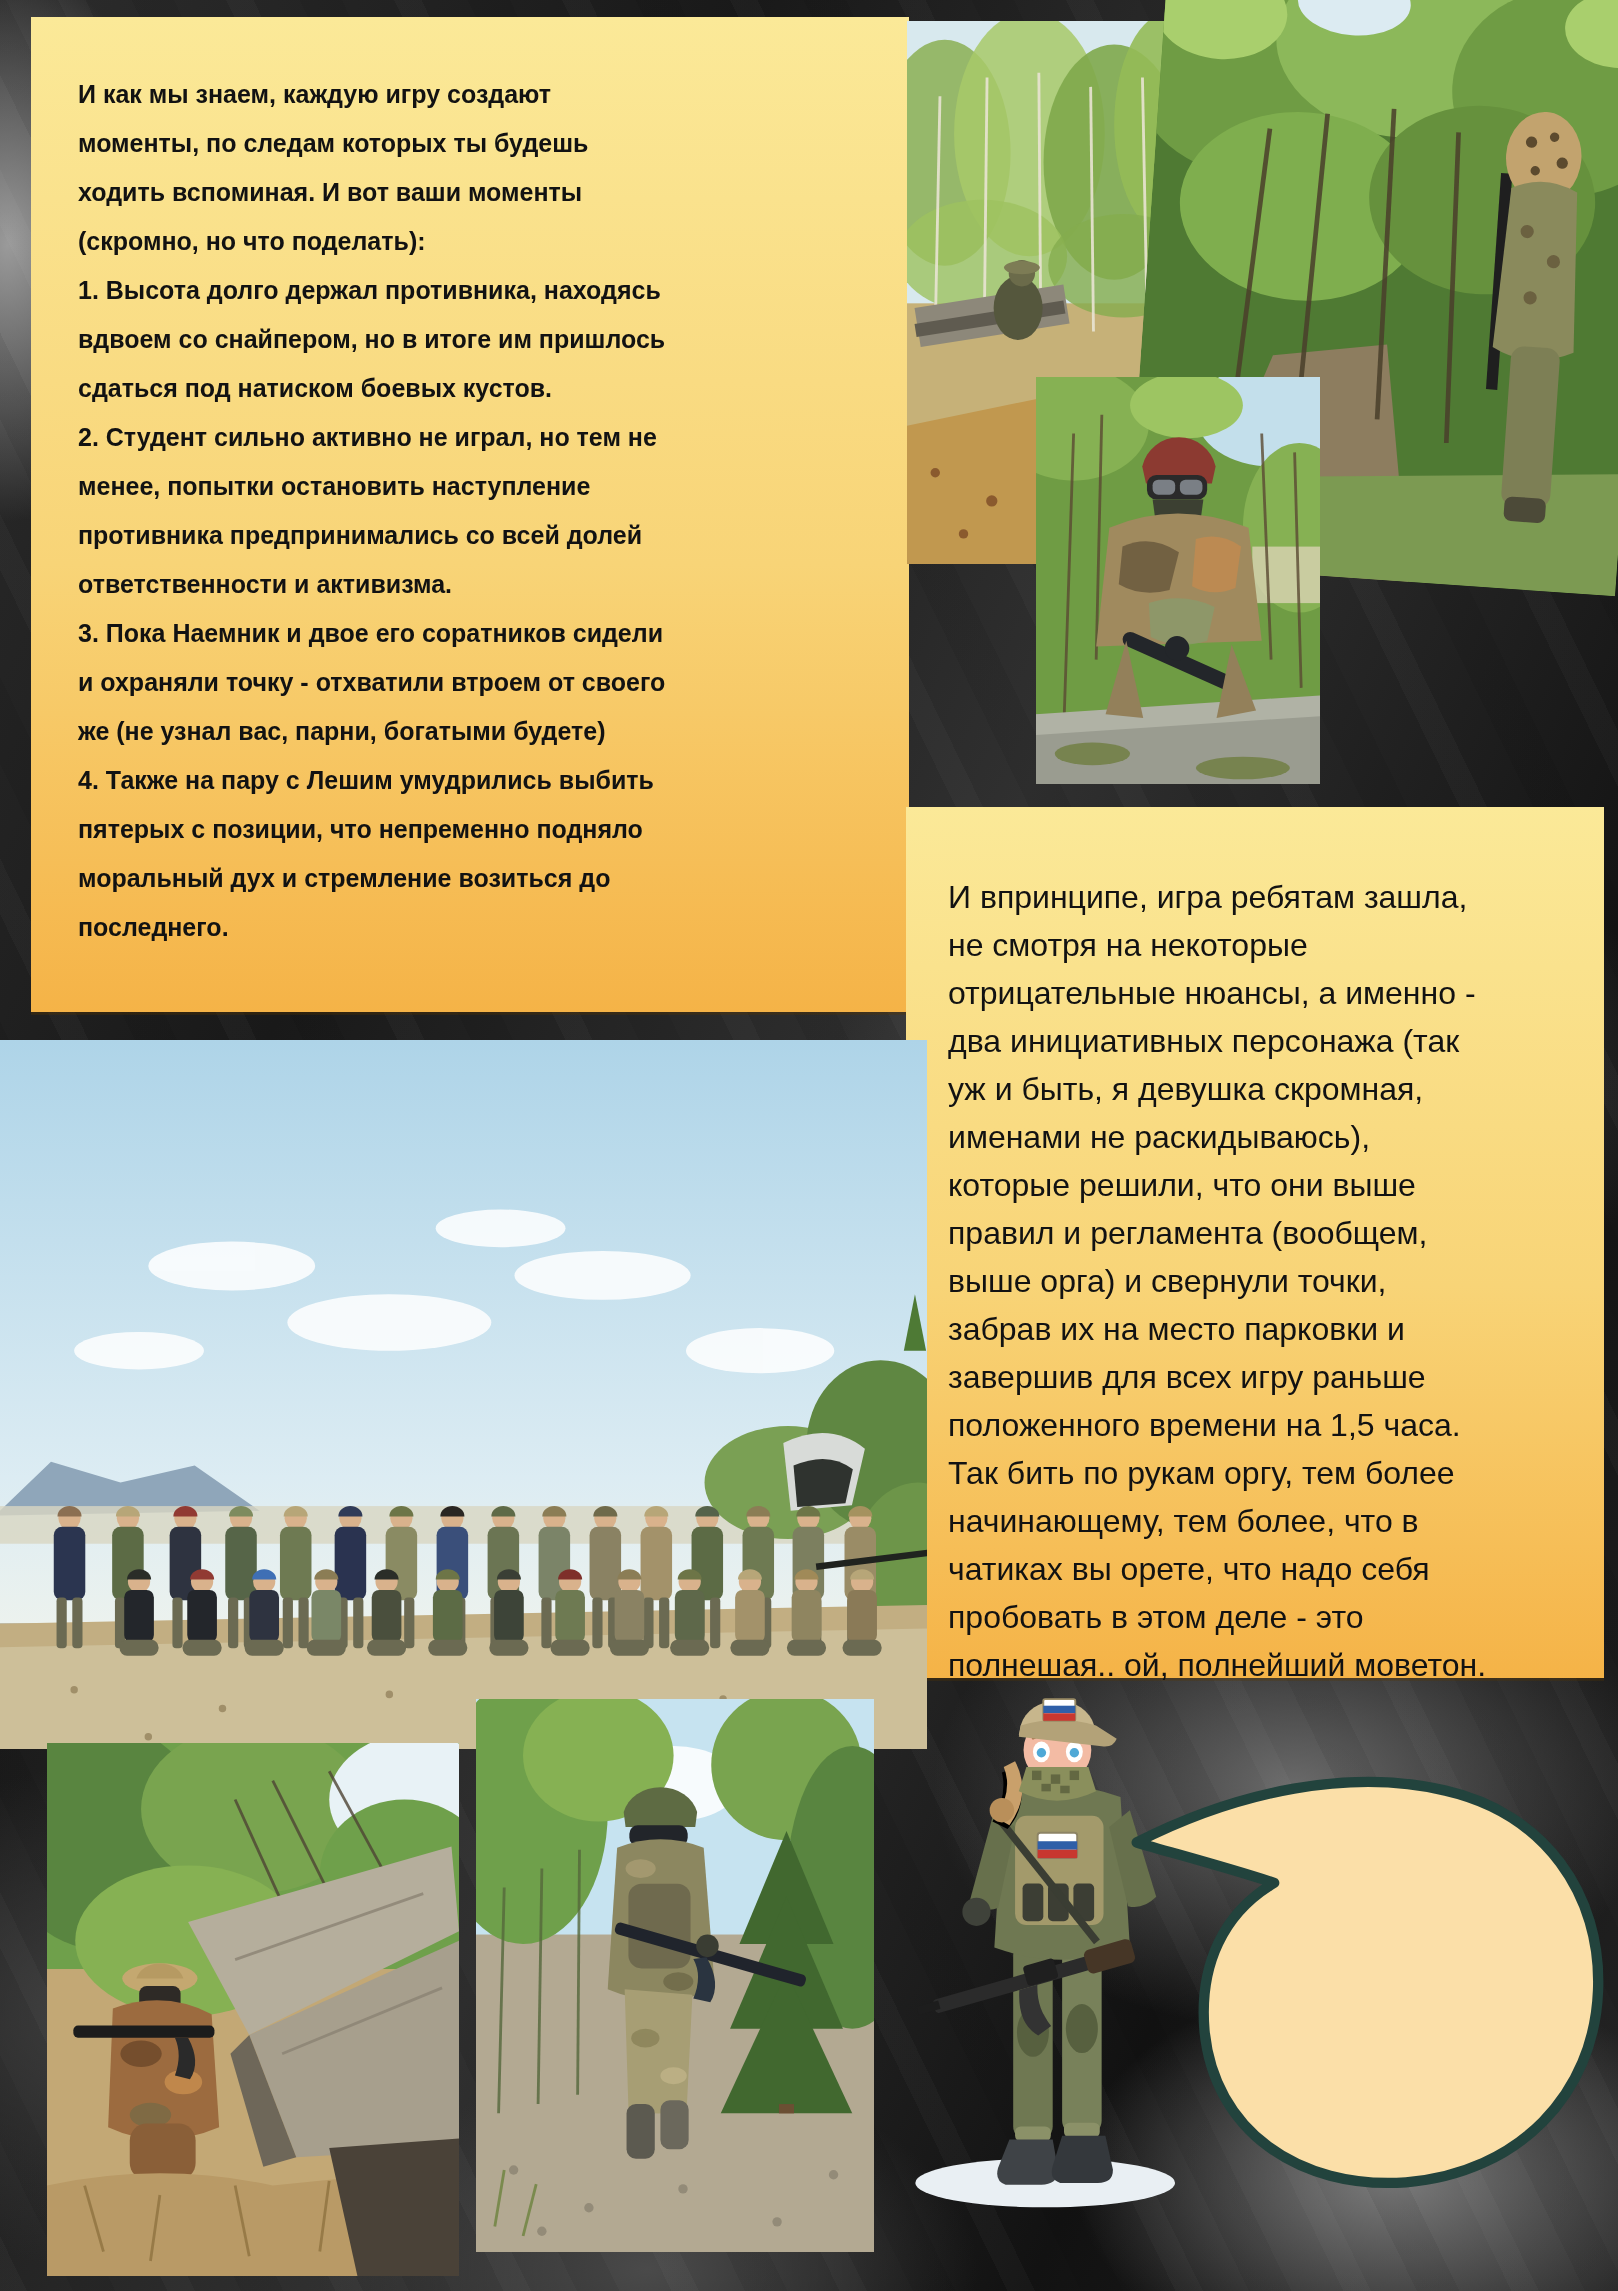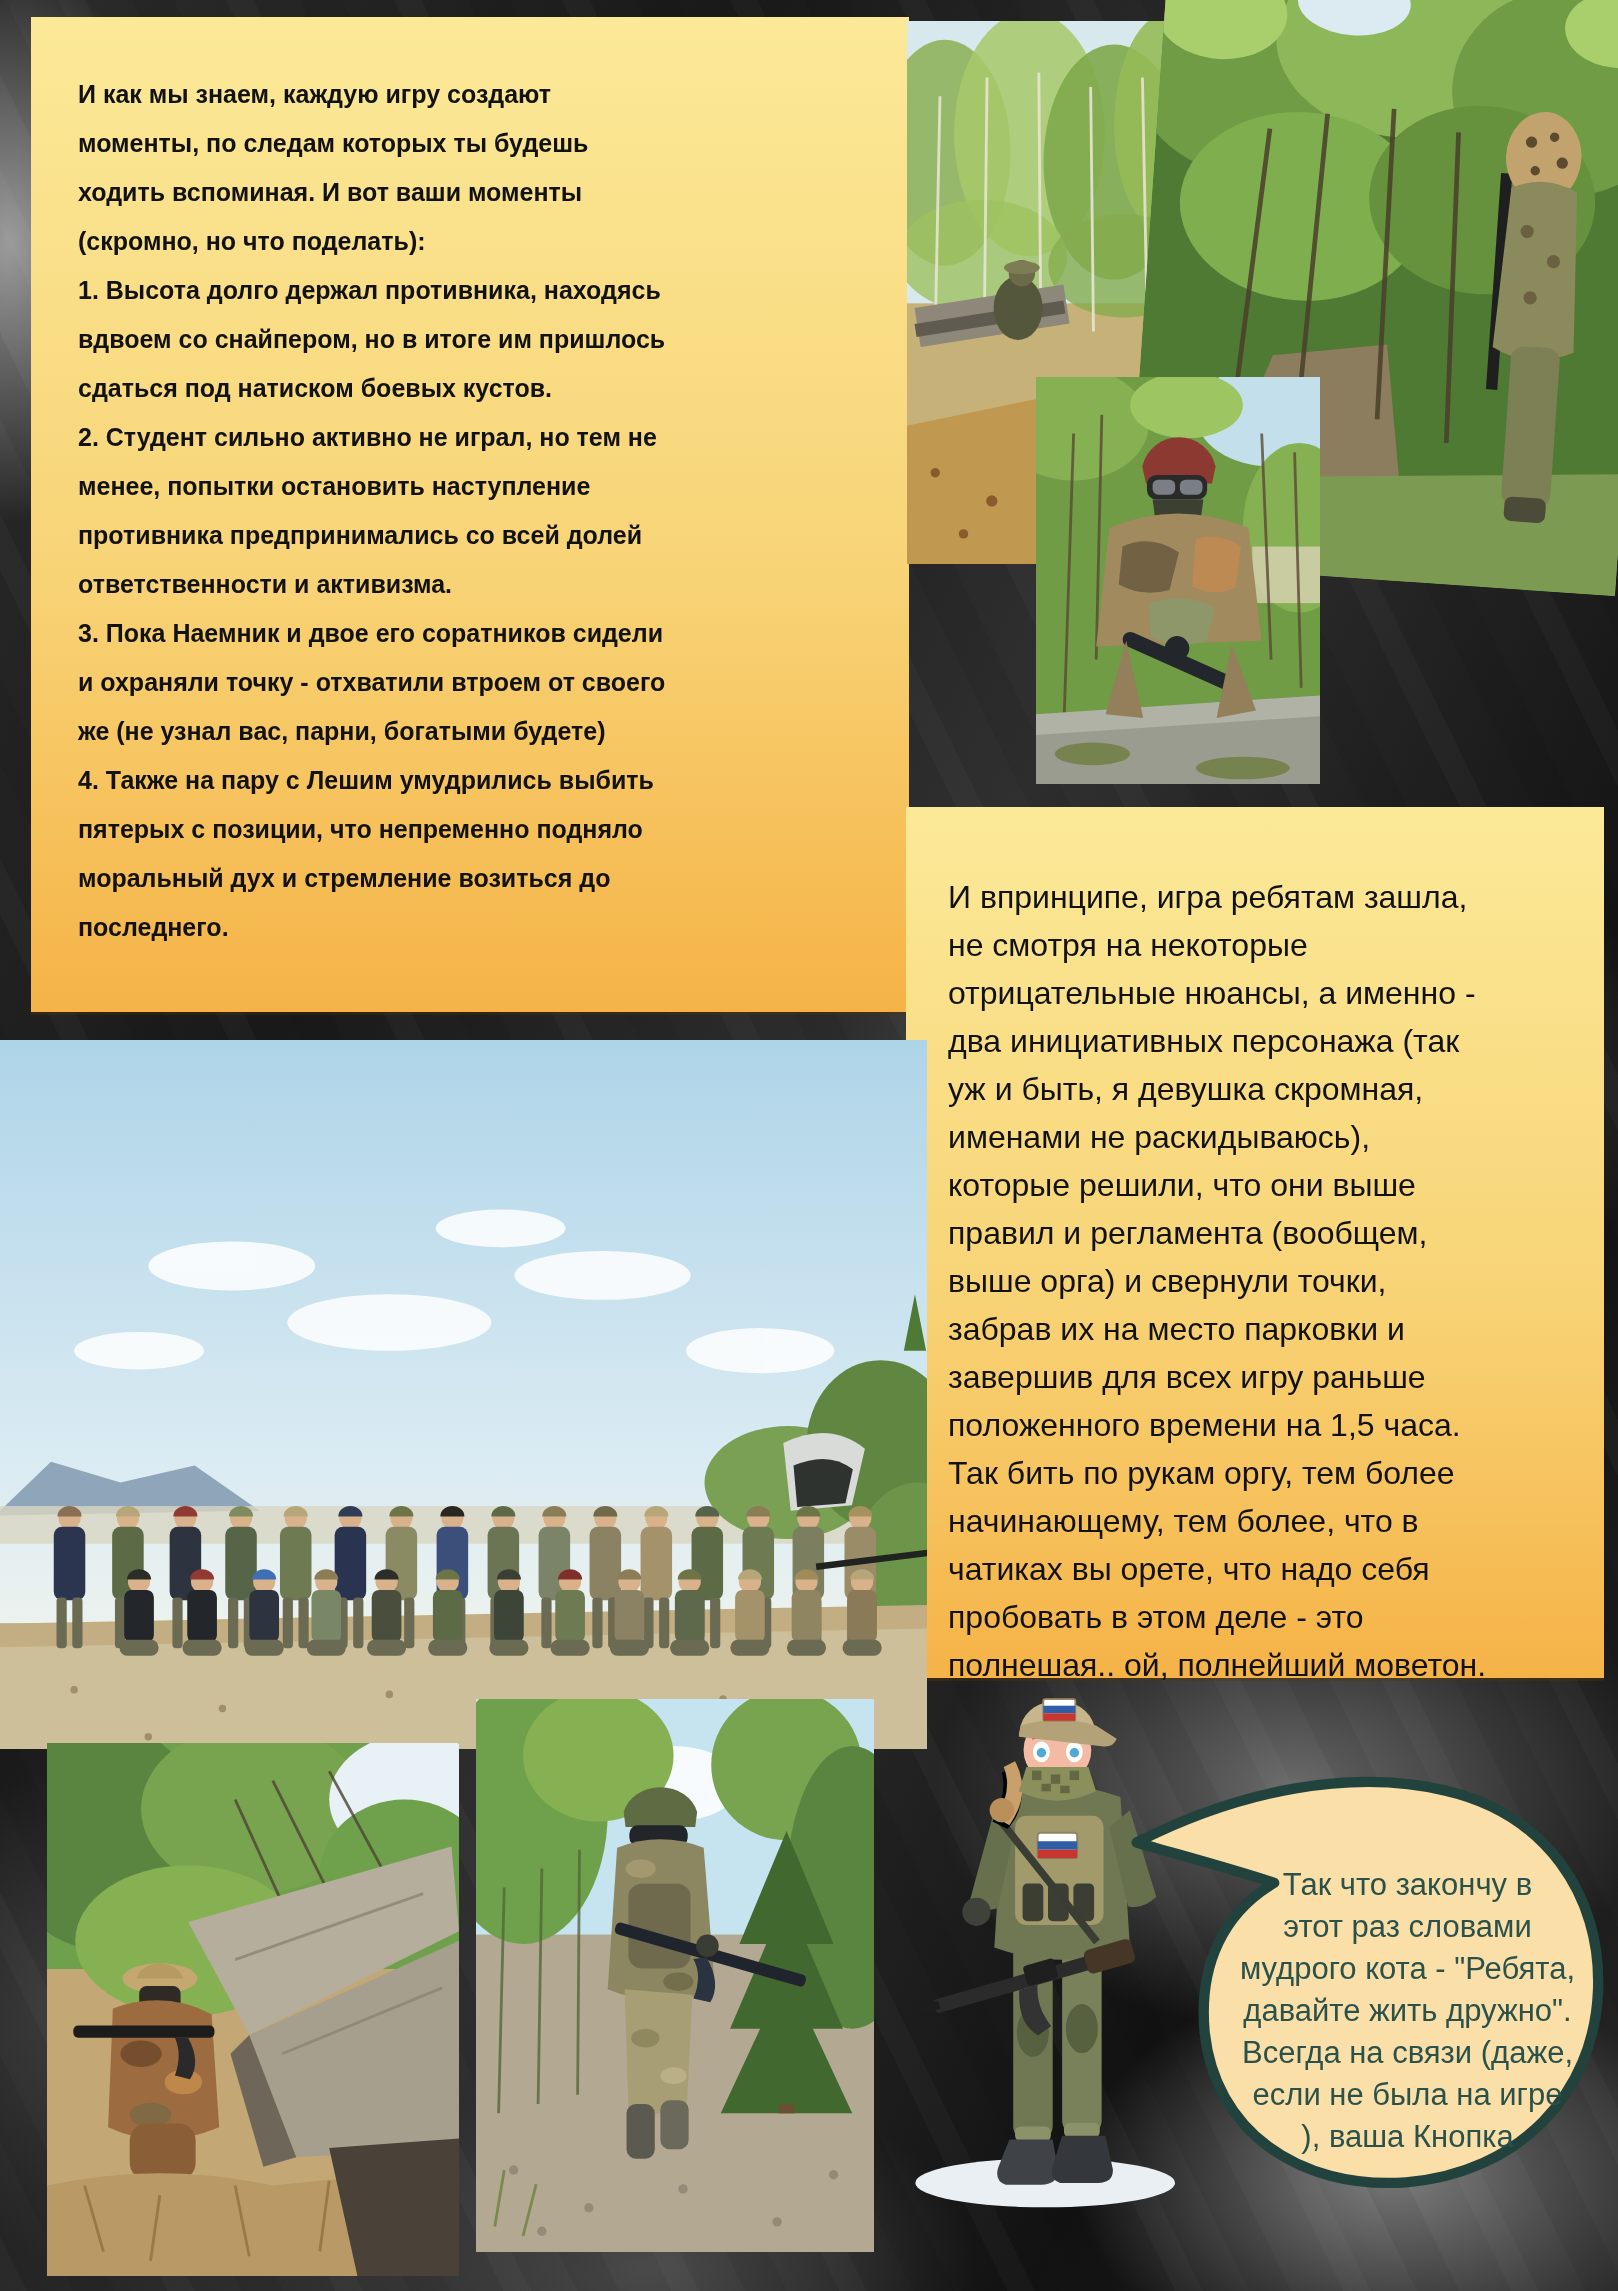--- a/index.html
+++ b/index.html
@@ -457,22 +457,15 @@
   <div class="bubble">
     <svg viewBox="0 0 530 478" preserveAspectRatio="none">
       <path d="M 22 95
                C 130 40, 250 16, 350 40
                C 455 64, 516 150, 512 252
                C 508 362, 428 446, 308 456
                C 193 464, 104 400, 94 295
                C 88 225, 114 170, 168 138
                C 120 122, 55 105, 22 95 Z" fill="var(--bubble-fill,#fbdfa8)" stroke="var(--bubble-border,#22433d)" stroke-width="11" stroke-linejoin="round"></path>
     </svg>
-    <div class="txt">Так что закончу в
-этот раз словами
-мудрого кота - "Ребята,
-давайте жить дружно".
-Всегда на связи (даже,
-если не была на игре
-), ваша Кнопка</div>
   </div>
 </div>
 
 
 </body></html>

